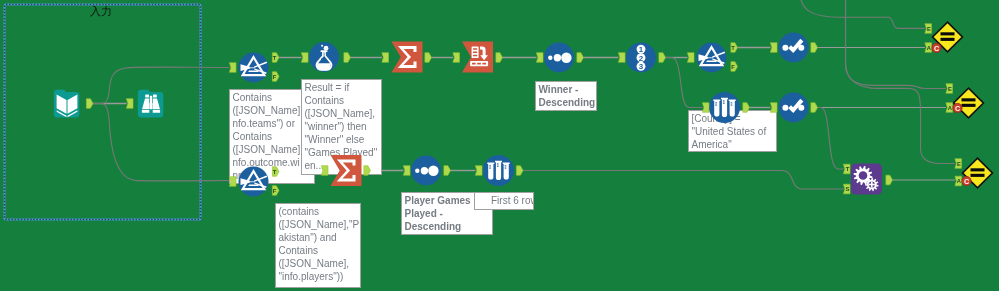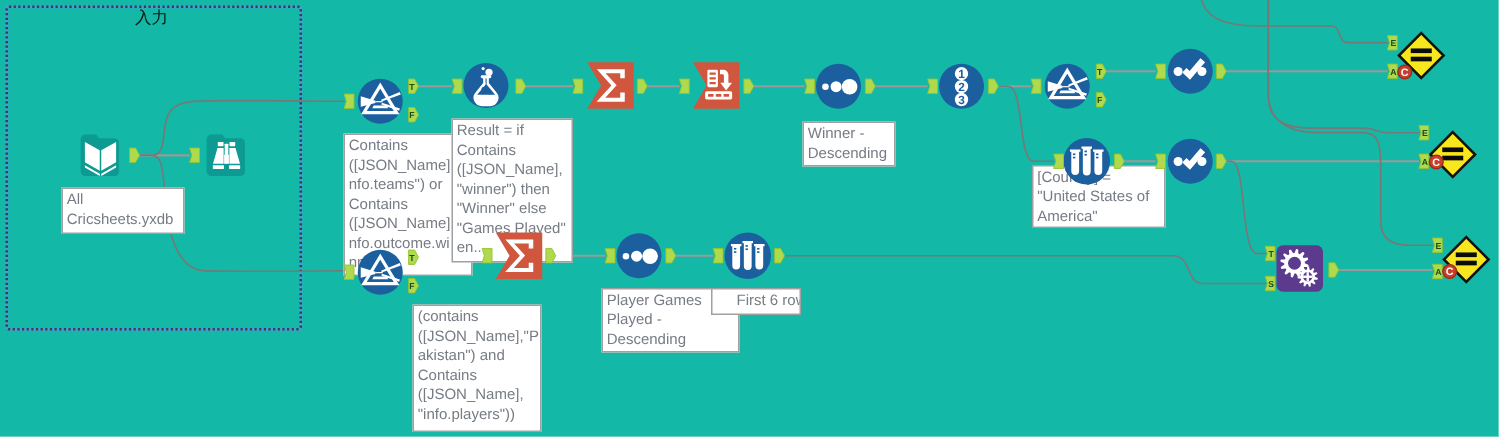--- a/index.html
+++ b/index.html
@@ -1,20 +1,20 @@
 <!DOCTYPE html>
 <html><head>
 <meta charset="utf-8">
 <title>Workflow Canvas</title>
 <style>
   html,body{margin:0;padding:0;background:#ffffff;}
   body{width:999px;height:291px;overflow:hidden;
        font-family:"Liberation Sans",sans-serif;
        -webkit-font-smoothing:antialiased;}
-  #canvas{position:relative;width:999px;height:291px;background:#14b8a6;overflow:hidden;}
+  #canvas{position:relative;width:999px;height:291px;background:#15803d;overflow:hidden;}
   svg.layer{position:absolute;left:0;top:0;width:999px;height:291px;}
   svg.layer text{font-family:"Liberation Sans",sans-serif;}
   #wires{pointer-events:none;}
   .note{position:absolute;box-sizing:border-box;border:1px solid #a0a0a0;background:#ffffff;
         color:#767c84;font-size:10px;line-height:13px;padding:0.5px 2px 0 2.5px;
         white-space:pre;overflow:hidden;letter-spacing:0px;}
   .container-label{position:absolute;font-size:11px;color:#111111;white-space:nowrap;}
 </style>
 </head>
 <body>
@@ -46,48 +46,46 @@
     <path d="M523 170.5 H782 C795 170.5 790 189.0 802 189.0 H844" fill="none" stroke="#787878" stroke-width="1.1" stroke-linecap="butt"></path>
     <path d="M892.5 180 H955" fill="none" stroke="#9a9a9a" stroke-width="1.2" stroke-linecap="butt"></path>
     <path d="M800 -8 C800 10 812 17.3 840 17.3 H888 C894 17.3 892 28.4 898 28.4 H925.5" fill="none" stroke="#787878" stroke-width="1.1" stroke-linecap="butt"></path>
     <path d="M845.5 -8 V64 C845.5 80 856 85.4 874 85.4 H908 C919 85.4 916 88.5 926 88.5 H946" fill="none" stroke="#787878" stroke-width="1.1" stroke-linecap="butt"></path>
     <path d="M845.5 -8 V62 C845.5 80 858 88.4 878 88.4 H908 C919.5 88.4 920.5 96 920.5 112 V148 C920.5 160 929 163.5 940 163.5 H955" fill="none" stroke="#787878" stroke-width="1.1" stroke-linecap="butt"></path>
     <path d="M279 171.5 H321.5" fill="none" stroke="#9a9a9a" stroke-width="1.4" stroke-linecap="butt"></path>
     <path d="M370.5 170.5 H403.5" fill="none" stroke="#9a9a9a" stroke-width="1.4" stroke-linecap="butt"></path>
     <path d="M450.5 170.5 H475.5" fill="none" stroke="#9a9a9a" stroke-width="1.4" stroke-linecap="butt"></path>
   </svg>
 
-  <div class="note" style="left:41px;top:125px;width:82px;height:31px;">All
-Cricsheets.yxdb</div>
   <div class="note" style="left:229px;top:89px;width:86px;height:95px;">Contains
 ([JSON_Name],"i
 nfo.teams") or
 Contains
 ([JSON_Name],"i
 nfo.outcome.wi
 nner")</div>
   <div class="note" style="left:301px;top:79px;width:81px;height:96px;">Result = if
 Contains
 ([JSON_Name],
 "winner") then
 "Winner" else
 "Games Played"
 en...</div>
   <div class="note" style="left:229px;top:203px;width:86px;height:85px;margin-left:46px;">(contains
 ([JSON_Name],"P
 akistan") and
 Contains
 ([JSON_Name],
 "info.players"))</div>
-  <div class="note" style="left:535px;top:81px;width:62px;height:30px;">Winner -
+  <div class="note" style="left:535px;top:81px;width:62px;height:30px;font-weight:bold;">Winner -
 Descending</div>
   <div class="note" style="left:688px;top:82px;width:89px;height:42px;margin-top:28px;">[Country] =
 "United States of
 America"</div>
-  <div class="note" style="left:401px;top:192px;width:92px;height:43px;">Player Games
+  <div class="note" style="left:401px;top:192px;width:92px;height:43px;font-weight:bold;">Player Games
 Played -
 Descending</div>
   <div class="note" style="left:474px;top:192px;width:60px;height:18px;padding-left:16px;">First 6 rows</div>
 
   <svg id="tools" class="layer" viewBox="0 0 999 291" xmlns="http://www.w3.org/2000/svg">
     <g transform="translate(52,88) scale(1.00000)">
       <path d="M1.8 4.8 a3.1 3.1 0 0 1 3.1 -3.1 h7.3 l1.9 2.4 h10.1 a3.1 3.1 0 0 1 3.1 3.1 v19.1 a3.1 3.1 0 0 1 -3.1 3.1 h-19.3 a3.1 3.1 0 0 1 -3.1 -3.1 z" fill="#0d9a93"></path>
       <path d="M4.6 6.6 l9.9 5.5 v13.7 l-9.9 -5.6 z" fill="#ffffff"></path>
       <path d="M25.4 6.6 l-9.9 5.5 v13.7 l9.9 -5.6 z" fill="#ffffff"></path>
       <path d="M4.6 22.2 l9.9 5.6 v1.5 l-9.9 -5.6 z" fill="#ffffff"></path>

